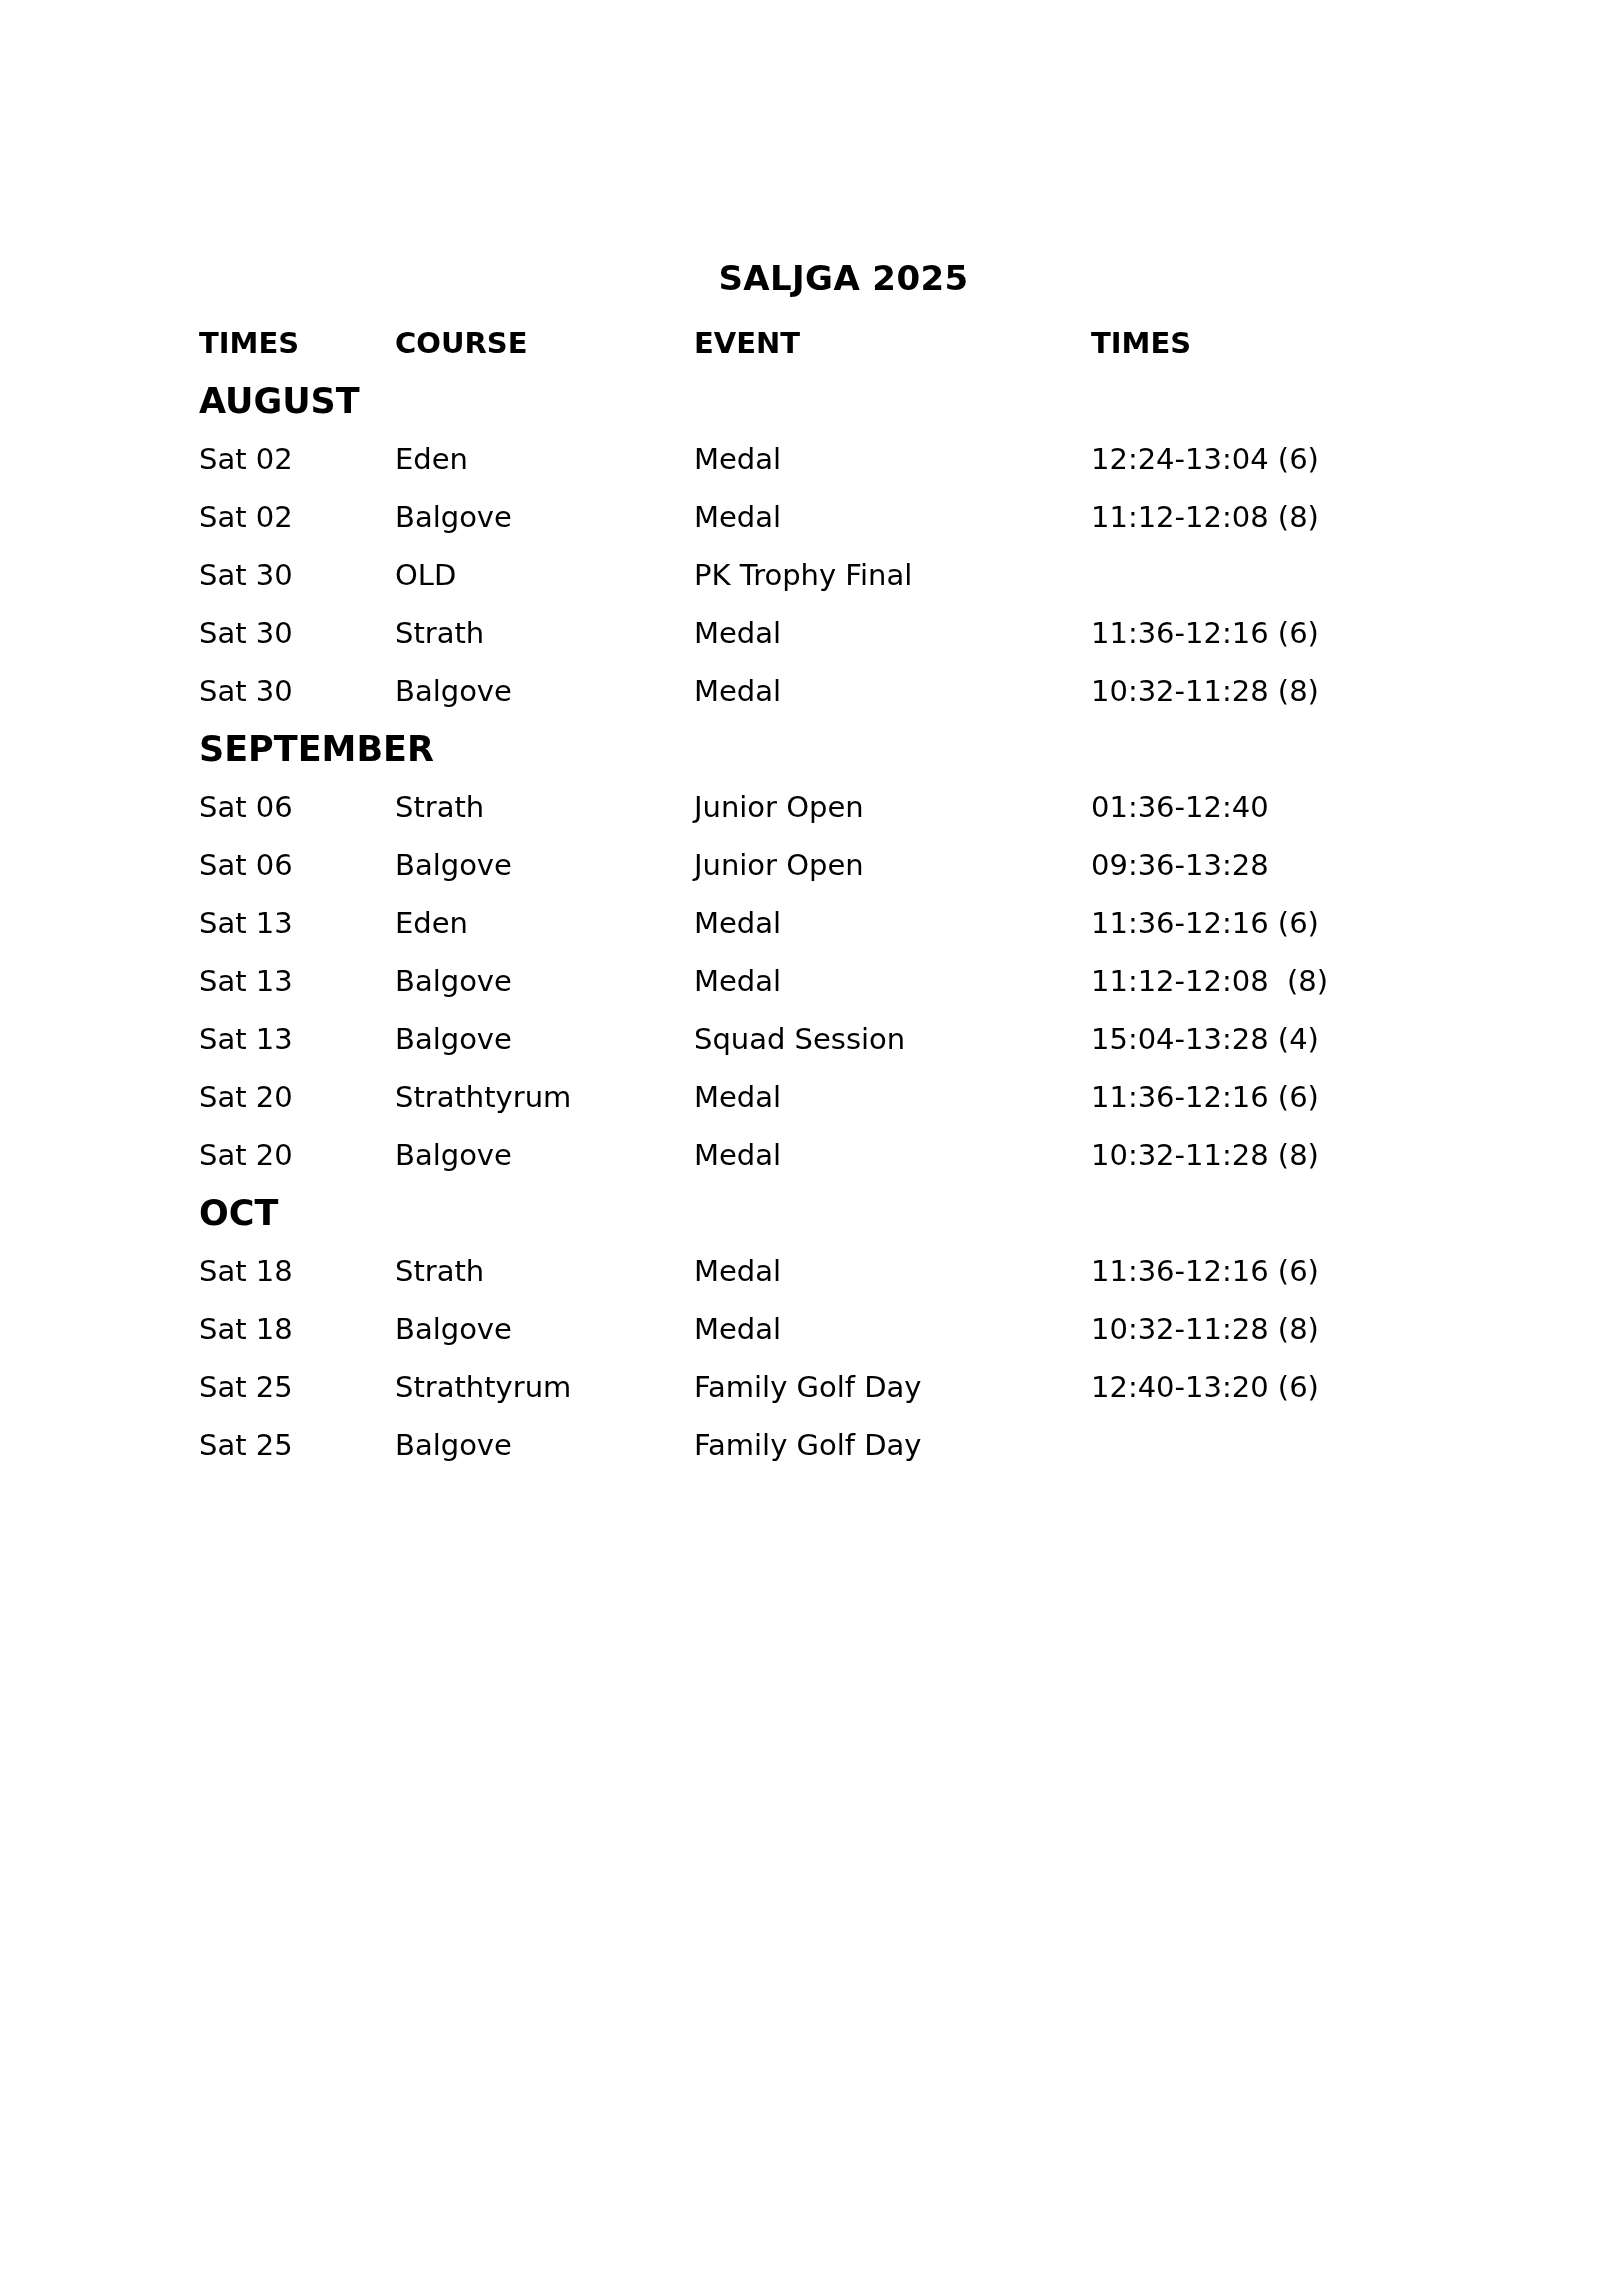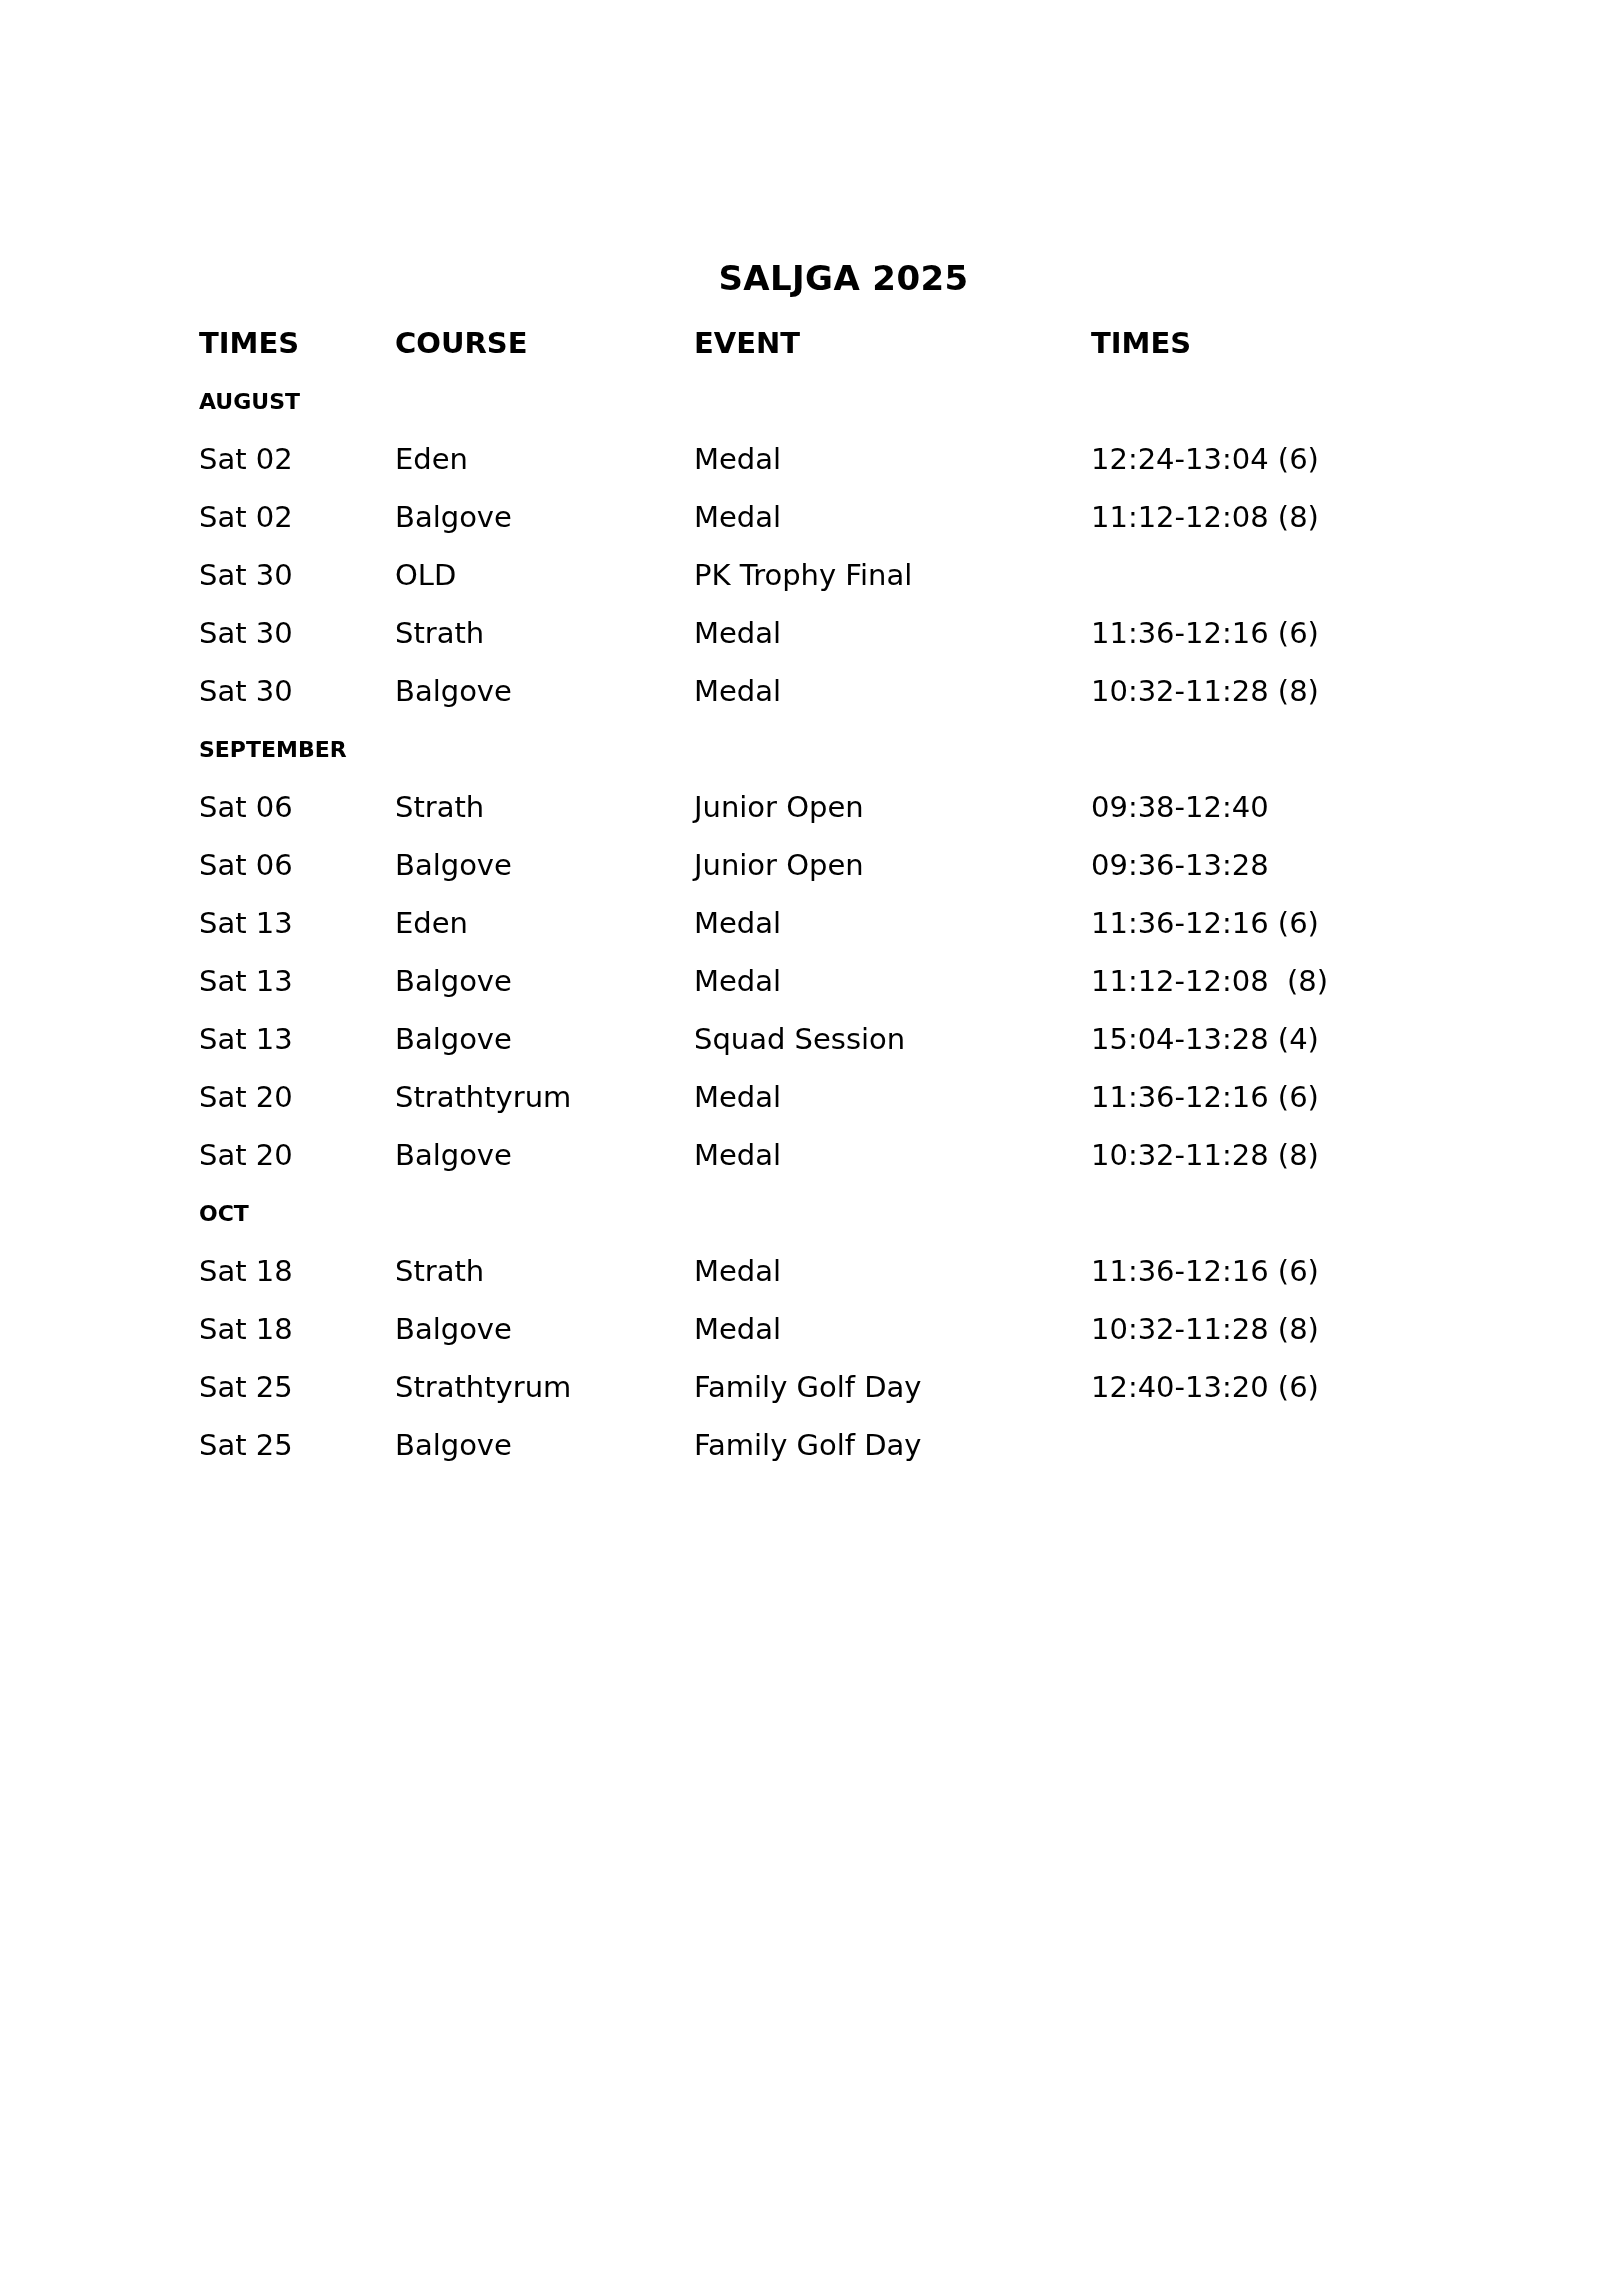--- a/index.html
+++ b/index.html
@@ -42,21 +42,21 @@
     font-size: 29px;
     white-space: pre;
   }
   .header-line .cell {
     font-weight: bold;
   }
   .section-line {
     display: flex;
     align-items: center;
     height: 58px;
-    font-size: 22px;
+    font-size: 35px;
     font-weight: bold;
     white-space: pre;
   }
   .cell {
     overflow: visible;
   }
 </style>
 </head>
 <body>
 
@@ -113,21 +113,21 @@
   </div>
 
   <div class="section-line">
     <span>SEPTEMBER</span>
   </div>
 
   <div class="line">
     <div class="cell">Sat 06</div>
     <div class="cell">Strath</div>
     <div class="cell">Junior Open</div>
-    <div class="cell">09:38-12:40</div>
+    <div class="cell">01:36-12:40</div>
   </div>
 
   <div class="line">
     <div class="cell">Sat 06</div>
     <div class="cell">Balgove</div>
     <div class="cell">Junior Open</div>
     <div class="cell">09:36-13:28</div>
   </div>
 
   <div class="line">

